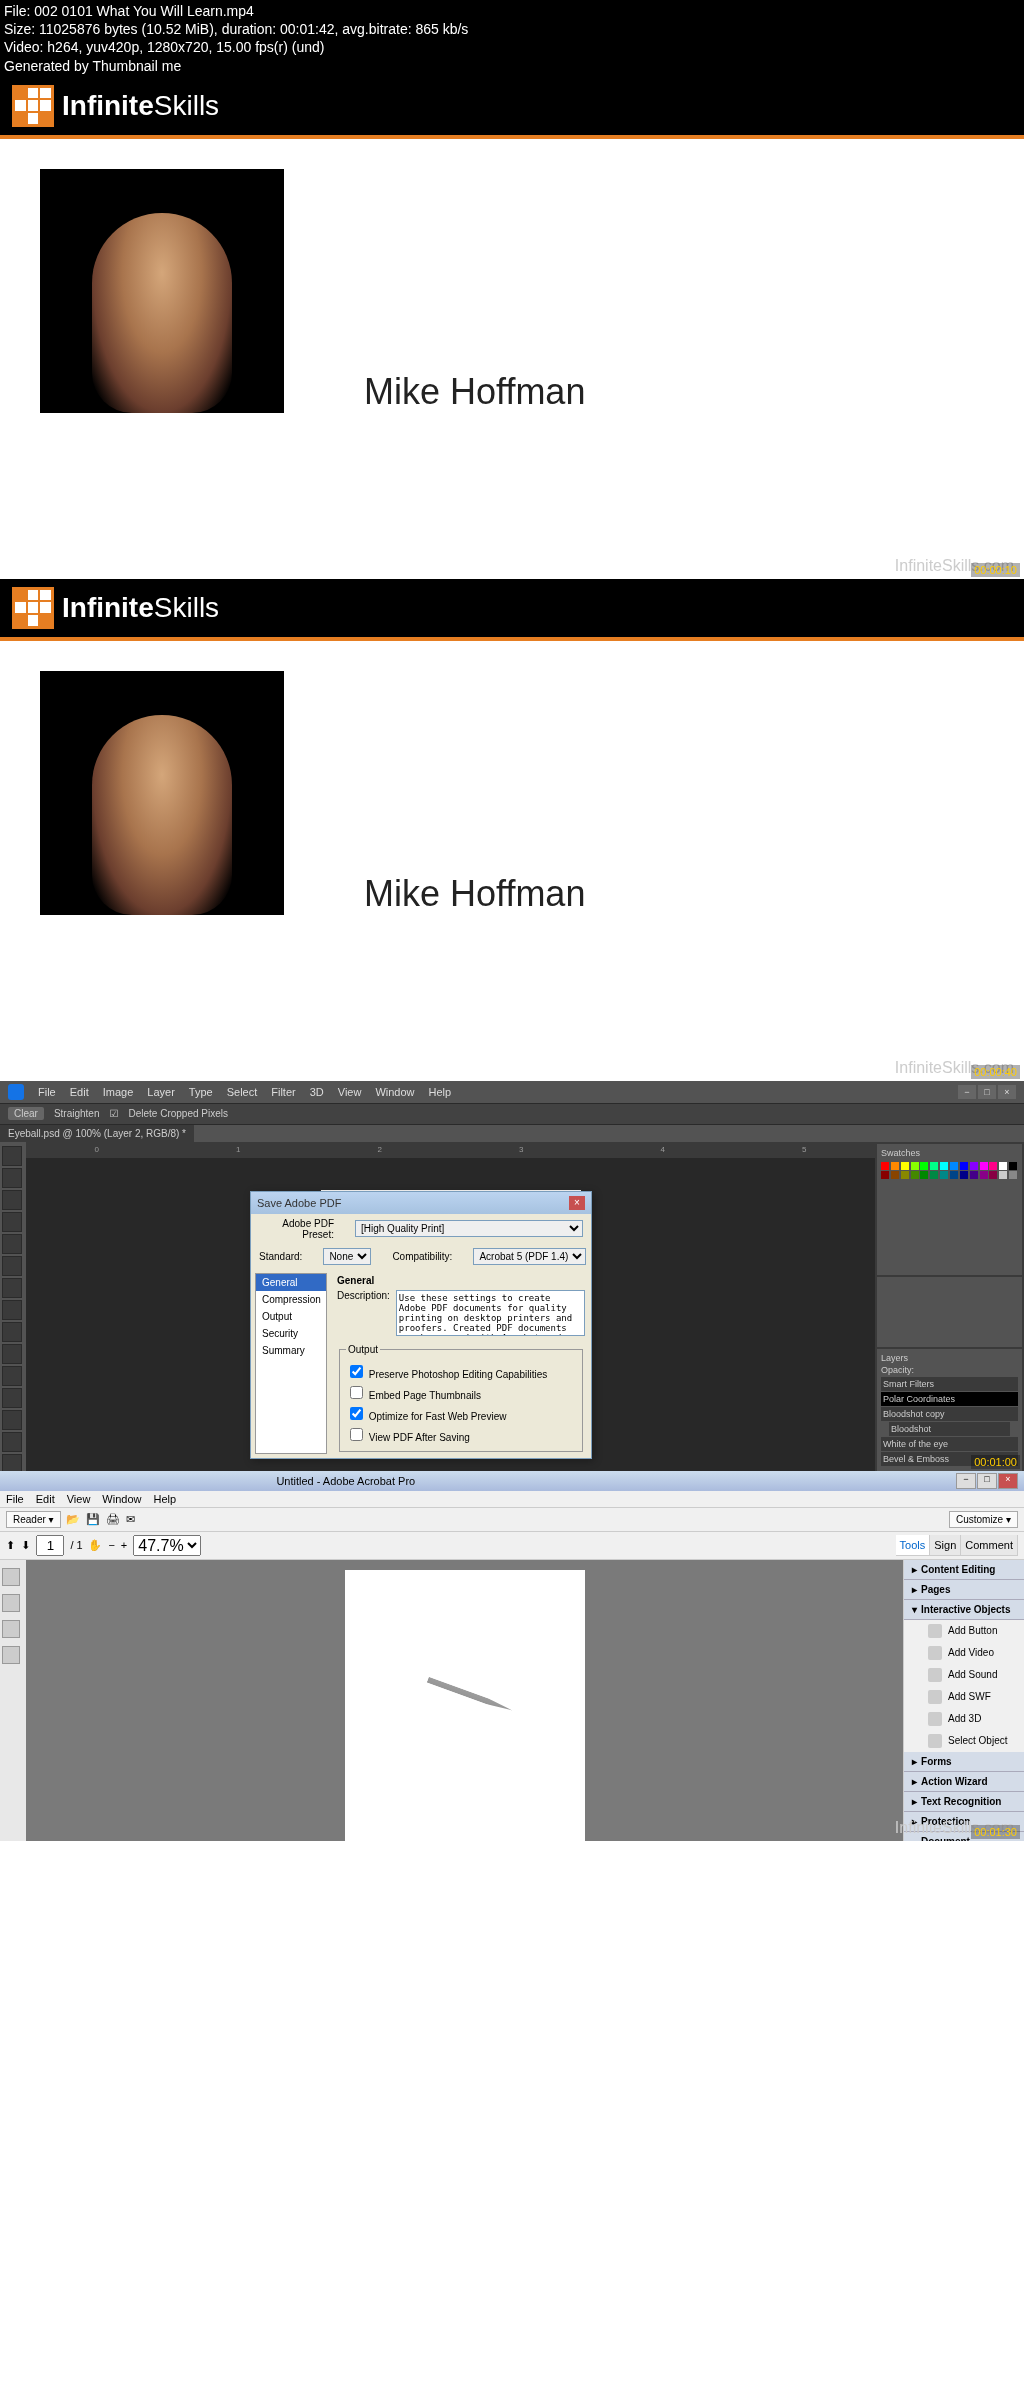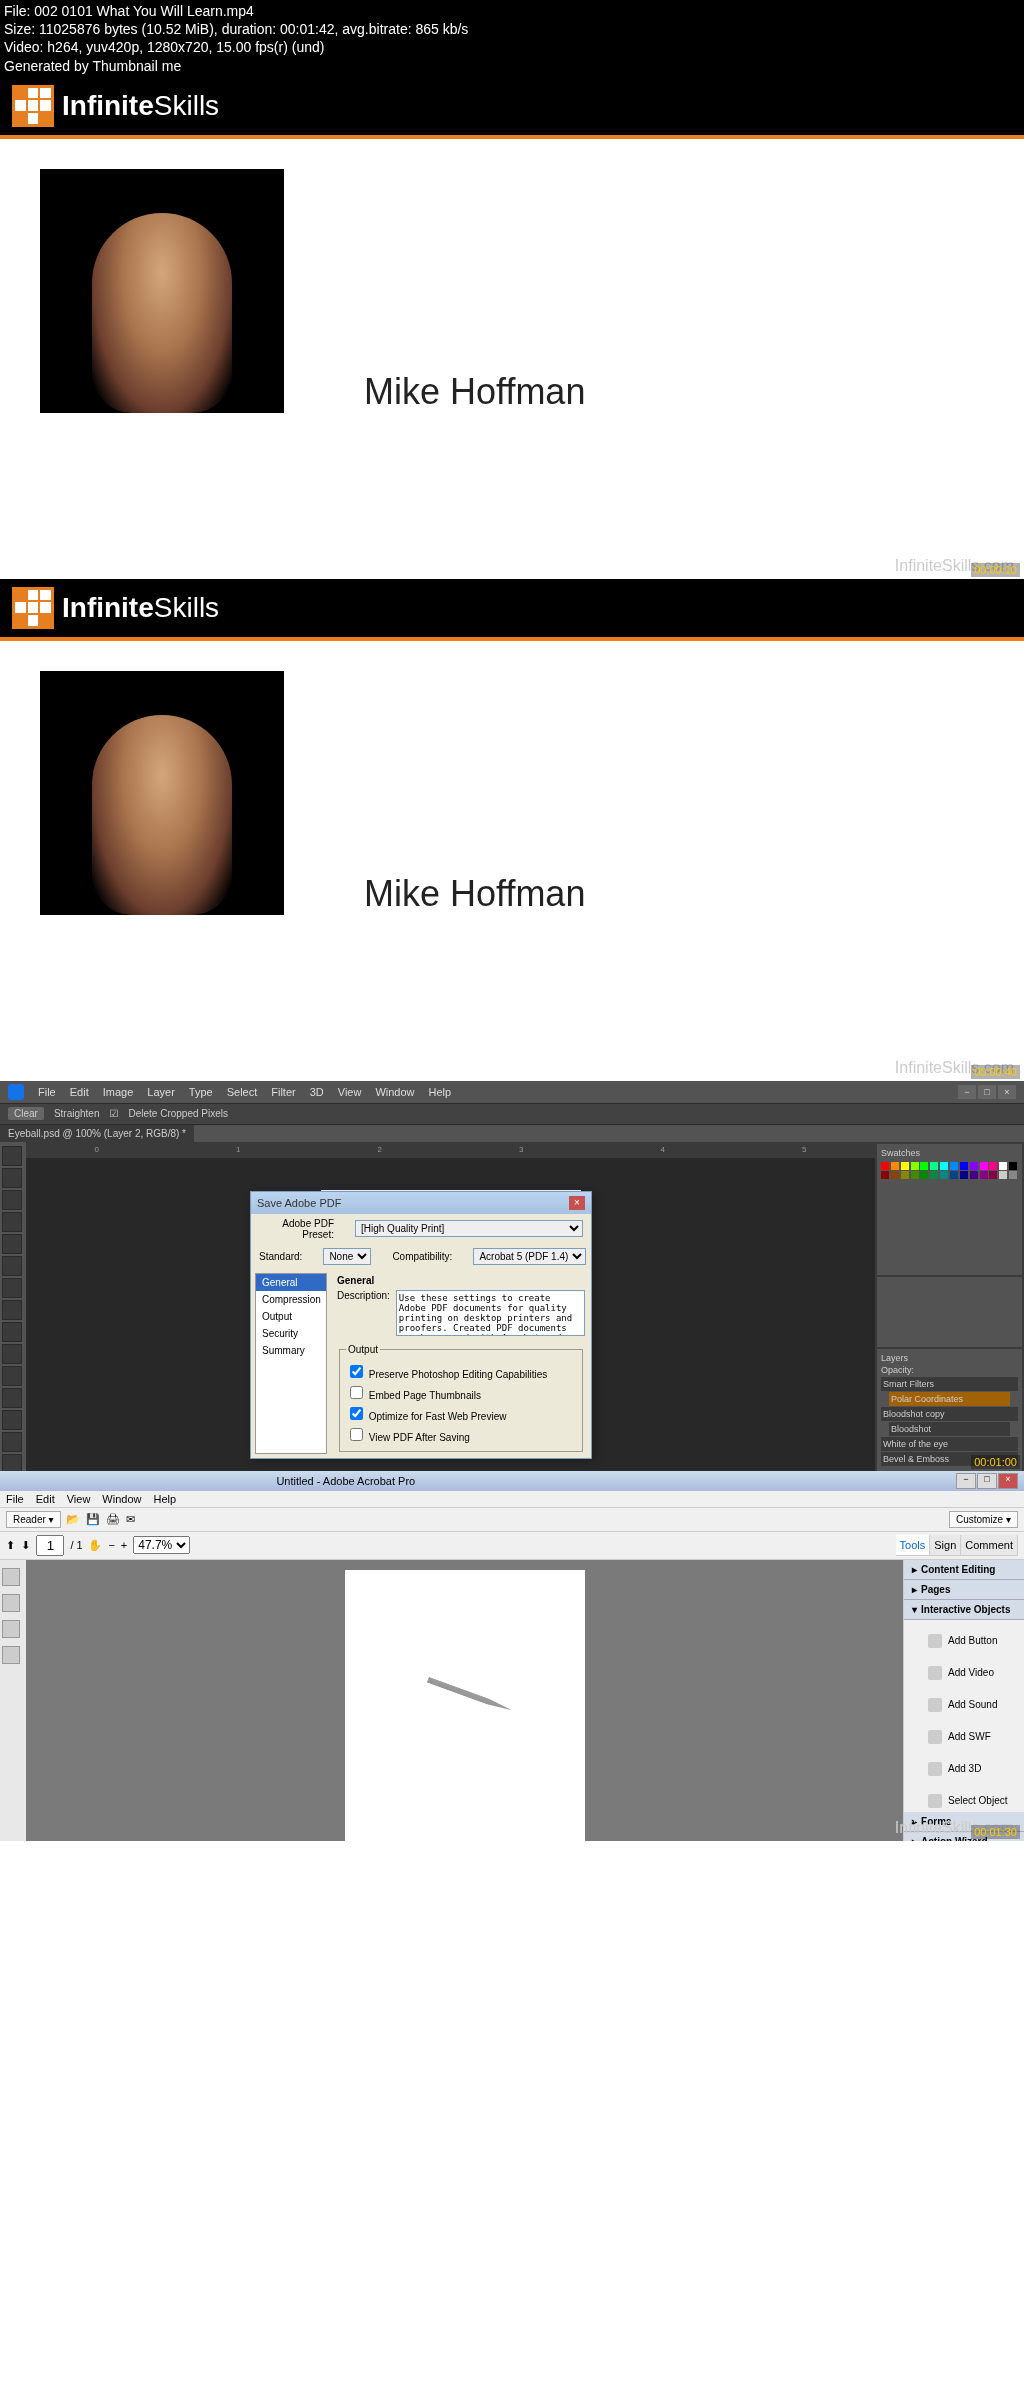--- a/index.html
+++ b/index.html
@@ -64,21 +64,21 @@
 .acro-nav{width:22px;background:#e8e8e8;display:flex;flex-direction:column;gap:8px;padding:8px 2px}
 .acro-nav span{width:16px;height:16px;background:#ccc;border:1px solid #999}
 .acro-canvas{flex:1;background:#7a7a7a;display:flex;align-items:center;justify-content:center}
 .acro-page{width:240px;height:280px;background:#fff;position:relative}
 .caliper{position:absolute;top:110px;left:80px;width:90px;height:30px;background:linear-gradient(#aaa,#888);transform:rotate(20deg);clip-path:polygon(0 40%,70% 40%,100% 50%,70% 60%,0 60%)}
 .acro-side{width:120px;background:#f0f0f0;border-left:1px solid #ccc;font-size:10px}
 .acro-tabs{display:flex;border-bottom:1px solid #ccc}
 .acro-tabs div{flex:1;padding:4px;text-align:center;border-right:1px solid #ccc;background:#e8e8e8}
 .acro-tabs .active{background:#fff;color:#06c}
 .acro-section{background:#d4dce8;padding:4px 8px;border-bottom:1px solid #aab;font-weight:bold;display:flex;align-items:center;gap:4px}
-.acro-item{padding:14px 8px 4px 24px;display:flex;align-items:center;gap:6px}
+.acro-item{padding:4px 8px 4px 24px;display:flex;align-items:center;gap:6px}
 .acro-item .ic{width:14px;height:14px;background:#ccc;border-radius:2px}
 </style>
 </head>
 <body>
 
 <div class="meta">
 <div>File: 002 0101 What You Will Learn.mp4</div>
     <div>Size: 11025876 bytes (10.52 MiB), duration: 00:01:42, avg.bitrate: 865 kb/s</div>
     <div>Video: h264, yuv420p, 1280x720, 15.00 fps(r) (und)</div>
     <div>Generated by Thumbnail me</div>
@@ -226,21 +226,21 @@
             <span style="background:#804"></span>
             <span style="background:#ccc"></span>
             <span style="background:#888"></span>
           </div>
 </div>
 <div class="ps-panel" style="flex:0.5"></div>
 <div class="ps-panel">
 <div>Layers</div>
 <div style="margin:2px 0">Opacity:</div>
 <div style="background:#3a3a3a;padding:2px;margin:1px 0">Smart Filters</div>
-<div style="background:#a16207;padding:2px;margin:1px 8px">Polar Coordinates</div>
+<div style="background:#000000;padding:2px;margin:1px 0">Polar Coordinates</div>
 <div style="background:#3a3a3a;padding:2px;margin:1px 0">Bloodshot copy</div>
 <div style="background:#3a3a3a;padding:2px;margin:1px 8px">Bloodshot</div>
 <div style="background:#3a3a3a;padding:2px;margin:1px 0">White of the eye</div>
 <div style="background:#3a3a3a;padding:2px;margin:1px 0">Bevel &amp; Emboss</div>
 </div>
 </div>
 </div>
 
 <div class="pdf-dialog">
 <div class="pdf-title">
@@ -309,21 +309,21 @@
 <span style="margin-left:auto" class="acro-btn"><span>Customize</span> ▾</span>
 </div>
 <div class="acro-tb2">
 <span>⬆</span>
 <span>⬇</span>
 <input style="width: 20px; text-align: center;" value="1">
 <span>/ 1</span>
 <span>✋</span>
 <span>−</span>
 <span>+</span>
-<select style="font-size:12px"><option>47.7%</option></select>
+<select style="font-size:16px"><option>47.7%</option></select>
 <div style="margin-left:auto" class="acro-tabs">
 <div class="active">Tools</div>
 <div>Sign</div>
 <div>Comment</div>
 </div>
 </div>
 <div class="acro-body">
 <div class="acro-nav">
 <span></span>
         <span></span>

